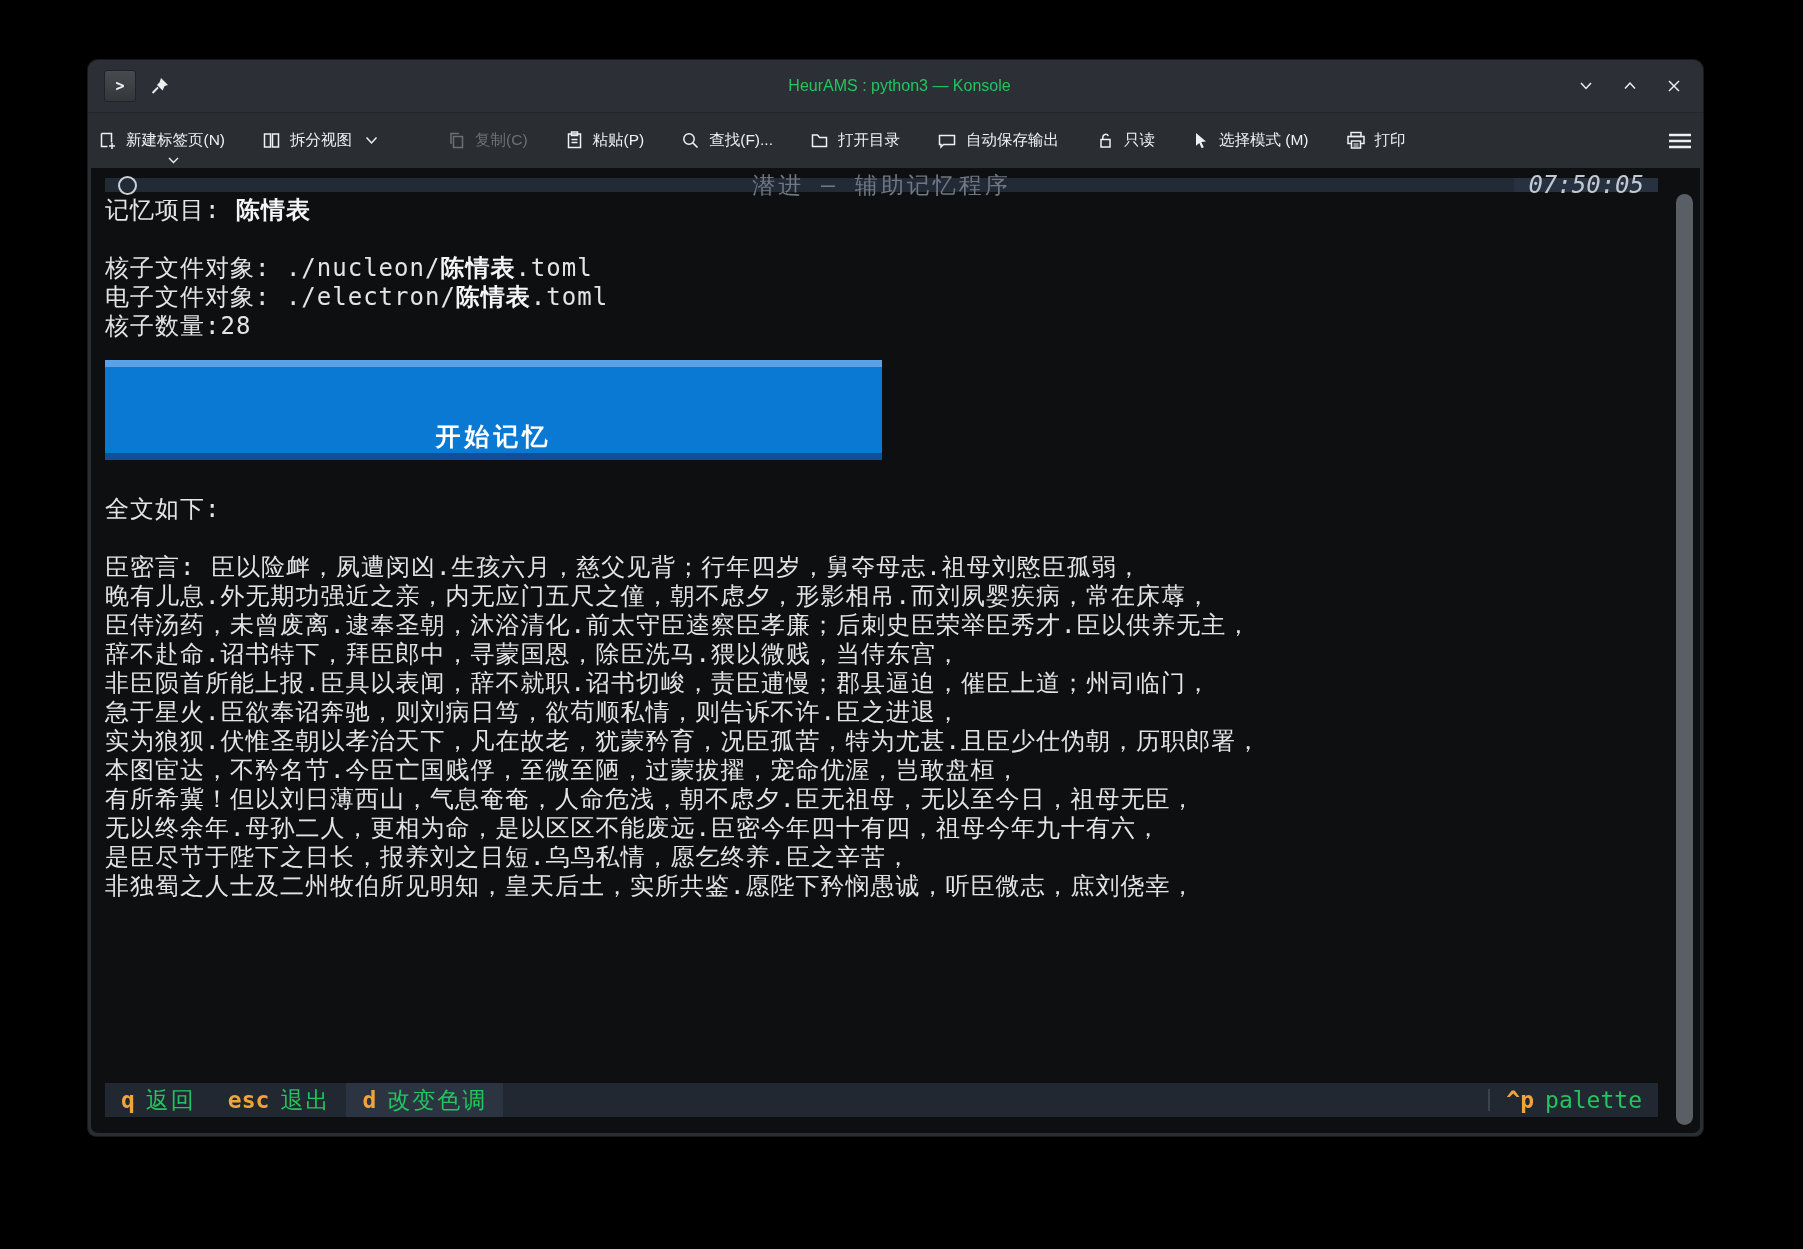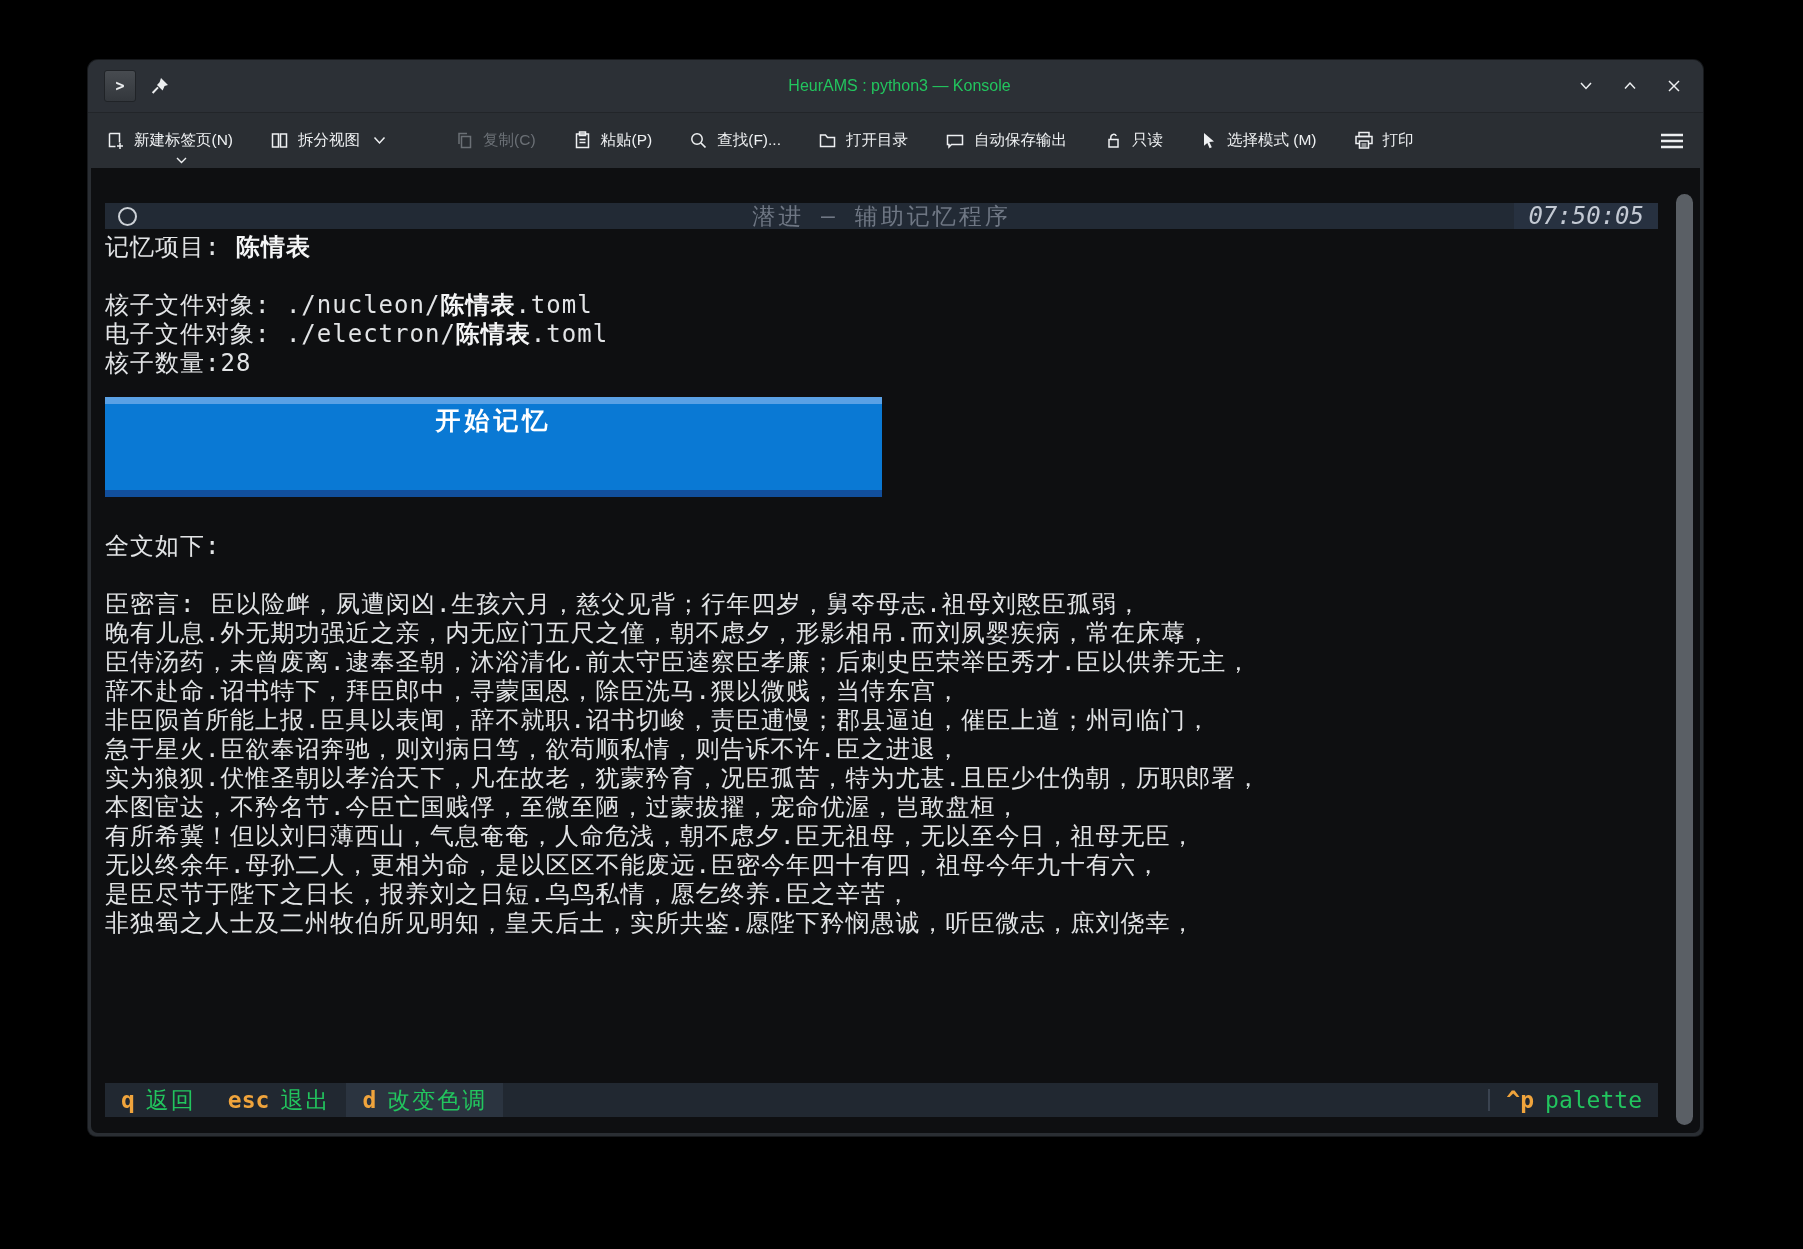--- a/index.html
+++ b/index.html
@@ -29,38 +29,38 @@
   .pin-wrap{margin-left:14px;display:flex;align-items:center;}
   .title-text{
     position:absolute;left:8px;right:0;text-align:center;
     color:#22c55e;font-size:16px;pointer-events:none;
   }
   .win-controls{margin-left:auto;display:flex;gap:26px;padding-right:6px;z-index:2;}
   .win-btn{display:flex;align-items:center;justify-content:center;width:18px;height:18px;color:#eceef0;}
   
   .toolbar{
     height:55px;flex:0 0 55px;display:flex;align-items:center;
-    padding:0 18px;gap:37px;background:#2a2e33;border-top:1px solid #222529;
+    padding:0 10px;gap:37px;background:#2a2e33;border-top:1px solid #222529;
   }
   .tb-item{
     display:flex;align-items:center;gap:9px;color:#eef0f2;font-size:15.5px;
     position:relative;white-space:nowrap;cursor:default;
   }
   .tb-item.disabled{color:#6b7076;}
   .tb-item .sub-arrow{position:absolute;bottom:-13px;left:55%;}
   .tb-ham{margin-left:auto;color:#eceef0;display:flex;align-items:center;}
   
   .terminal{
     flex:1;margin:0 3px 3px 3px;background:#0e0f11;position:relative;
     border-radius:0 0 7px 7px;
     font-family:"DejaVu Sans Mono",monospace;color:#e2e4e6;
   }
   .term-inner{position:absolute;left:14px;right:42px;top:0;bottom:0;}
   .tui-header{
-    margin-top:35px;height:26px;background:#222a35;
+    margin-top:10px;height:14px;background:#222a35;
     display:flex;align-items:center;position:relative;justify-content:space-between;
   }
   .hdr-circle{
     width:15px;height:15px;border:2px solid #ccd1d7;border-radius:50%;
     margin-left:13px;flex:0 0 auto;
   }
   .hdr-title{
     position:absolute;left:0;right:0;text-align:center;
     color:#6f7784;font-size:23px;letter-spacing:3px;pointer-events:none;
   }
@@ -71,21 +71,21 @@
   .content{margin-top:4px;}
   .line{height:29px;line-height:29px;font-size:24px;white-space:pre;letter-spacing:1px;}
   .line b{color:#f4f5f6;}
   .start-btn{
     margin-top:19px;width:777px;height:100px;background:#0a79d4;
     display:flex;flex-direction:column;cursor:pointer;
   }
   .start-btn .strip-top{height:7px;background:#5aa1e5;}
   .start-btn .strip-bottom{height:7px;background:#114f9c;}
   .start-btn .btn-mid{
-    flex:1;display:flex;align-items:flex-start;justify-content:center;
+    flex:1;display:flex;align-items:flex-end;justify-content:center;
     color:#fff;font-weight:bold;font-size:25px;letter-spacing:4px;
   }
   .fulltext-label{margin-top:35px;}
   
   .tui-footer{
     position:absolute;left:0;right:0;bottom:16px;height:34px;background:#212831;
     display:flex;align-items:center;font-size:23px;
   }
   .fseg{display:flex;align-items:center;gap:11px;padding:0 16px;height:100%;}
   .fseg.hl{background:#2b3440;}

